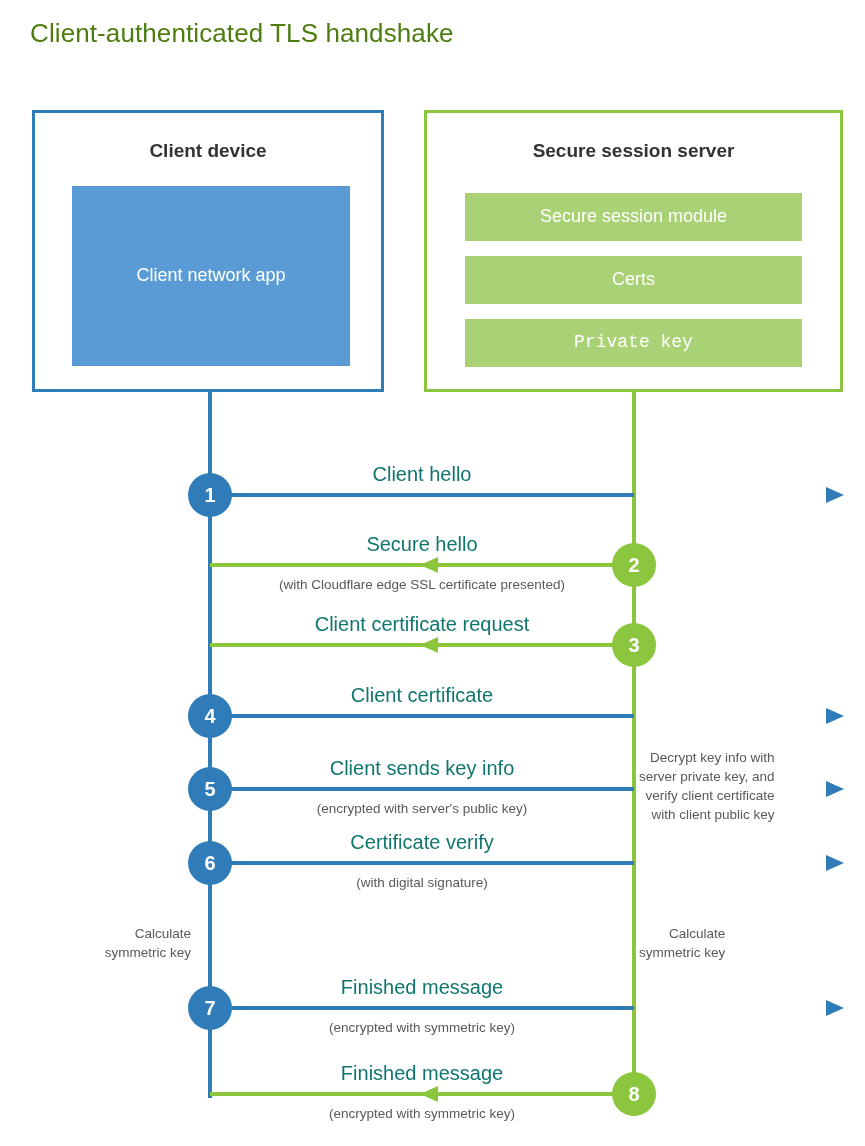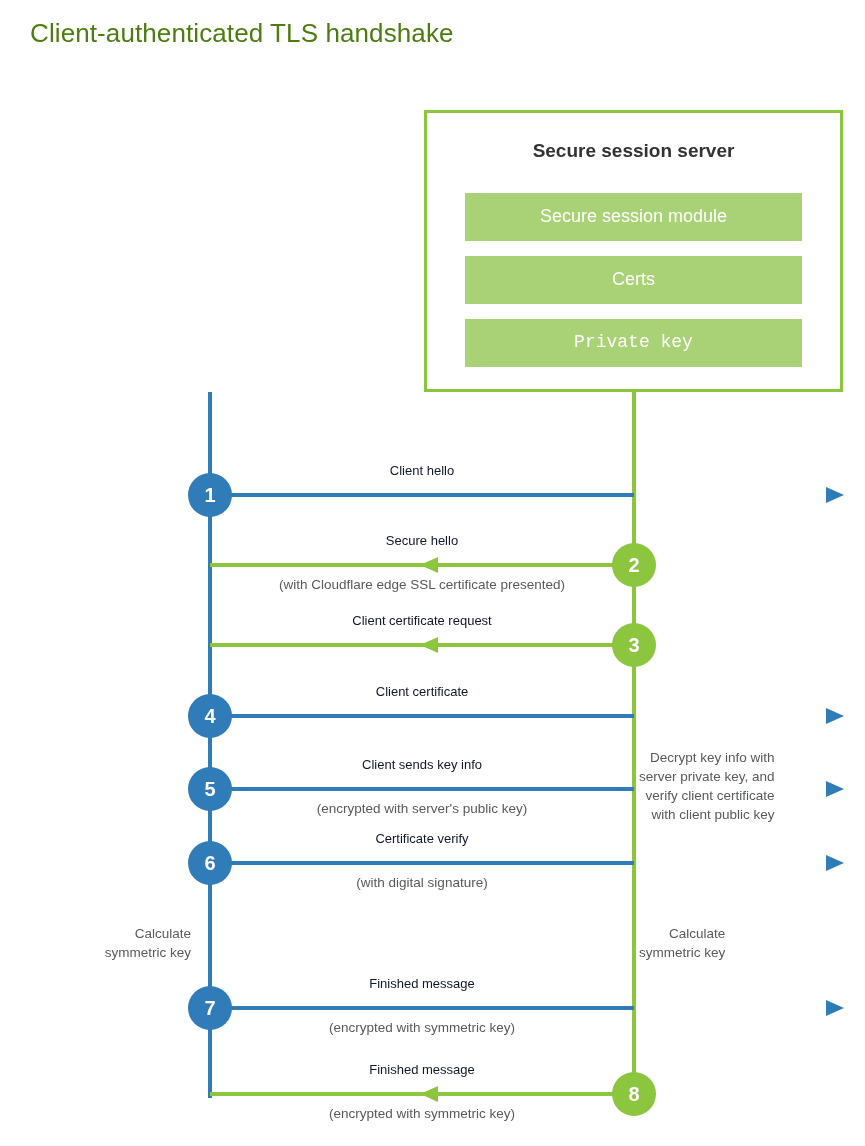--- a/index.html
+++ b/index.html
@@ -144,22 +144,22 @@
     border-top: 8px solid transparent;
     border-bottom: 8px solid transparent;
     border-right: 18px solid #8cc63f;
   }
 
   .msg-label {
     position: absolute;
     left: 210px;
     width: 424px;
     text-align: center;
-    font-size: 13px;
-    color: #0f172a;
+    font-size: 20px;
+    color: #0f766e;
     top: -30px;
     white-space: nowrap;
   }
   .msg-sublabel {
     position: absolute;
     left: 180px;
     width: 484px;
     text-align: center;
     font-size: 13.5px;
     color: #58595b;
@@ -206,20 +206,25 @@
     text-align: right;
   }
 </style>
 </head>
 <body>
 
 <div id="canvas">
 
   <div class="diagram-title">Client-authenticated TLS handshake</div>
 
+  <div class="party-box client">
+    <div class="party-title">Client device</div>
+    <div class="component client-app">Client network
+app</div>
+  </div>
 
   <div class="party-box server">
     <div class="party-title">Secure session server</div>
     <div class="component server-bar bar-0">Secure session module</div>
     <div class="component server-bar bar-1">Certs</div>
     <div class="component server-bar bar-2">Private key</div>
   </div>
 
   <div class="lifeline client-line"></div>
   <div class="lifeline server-line"></div>

